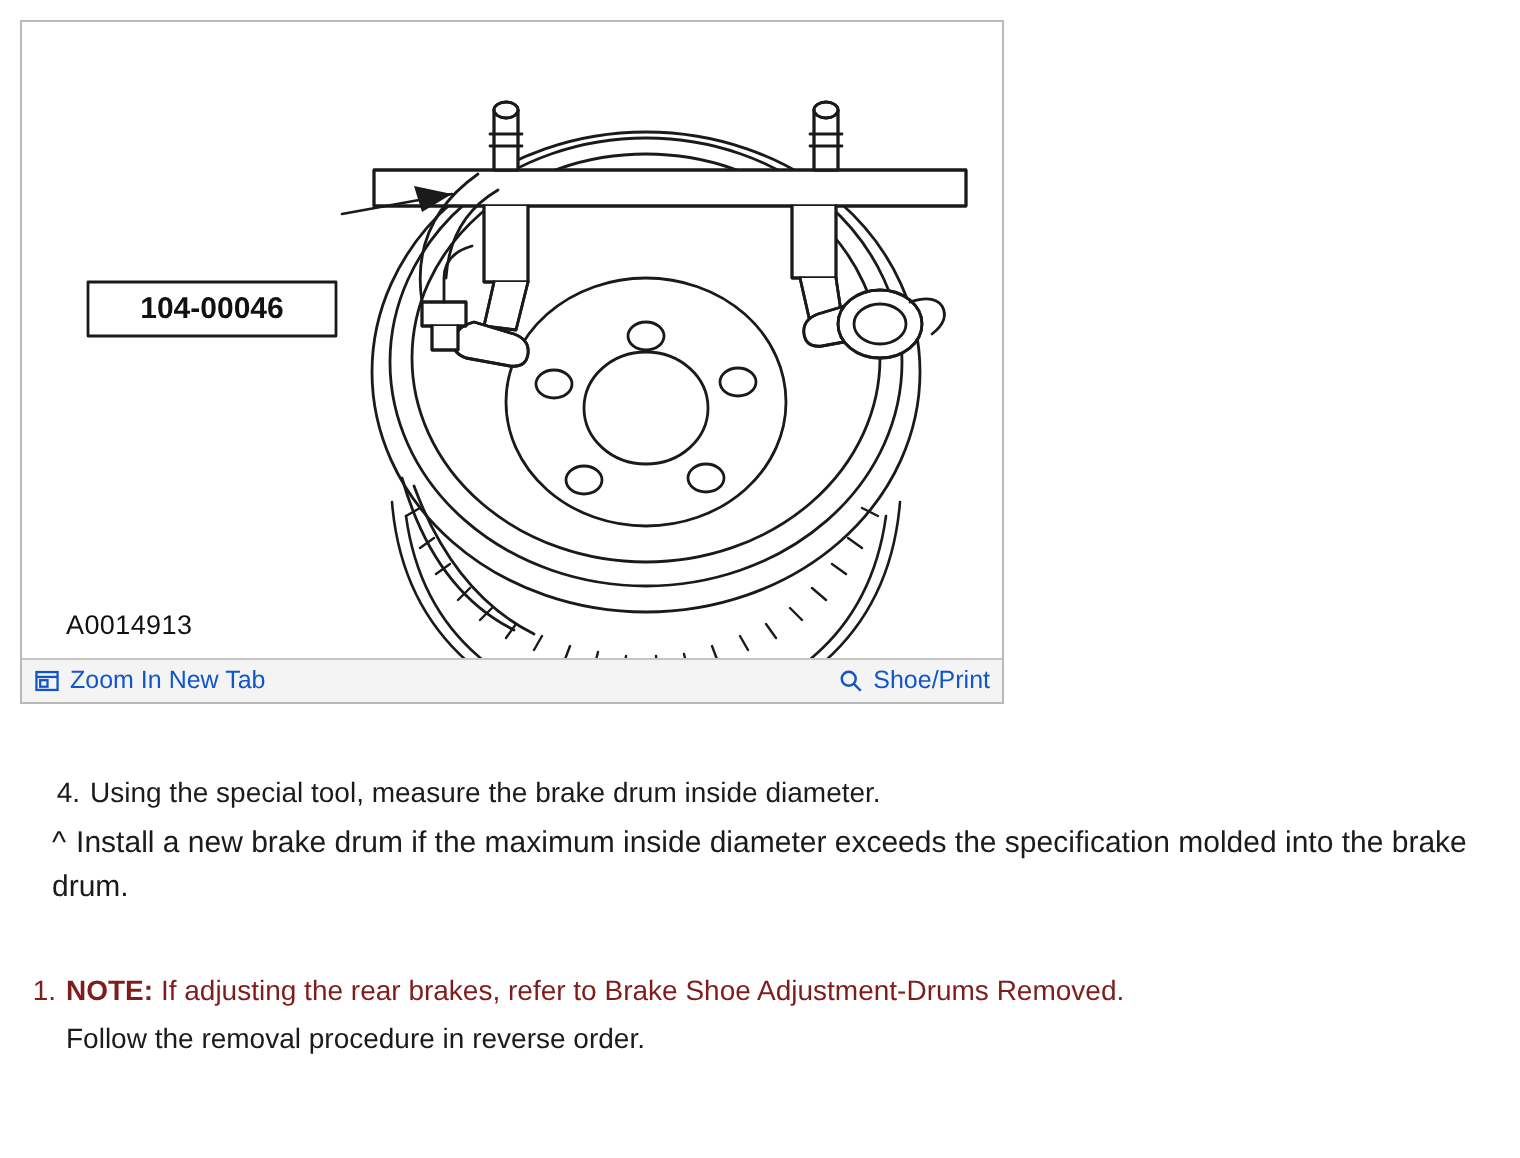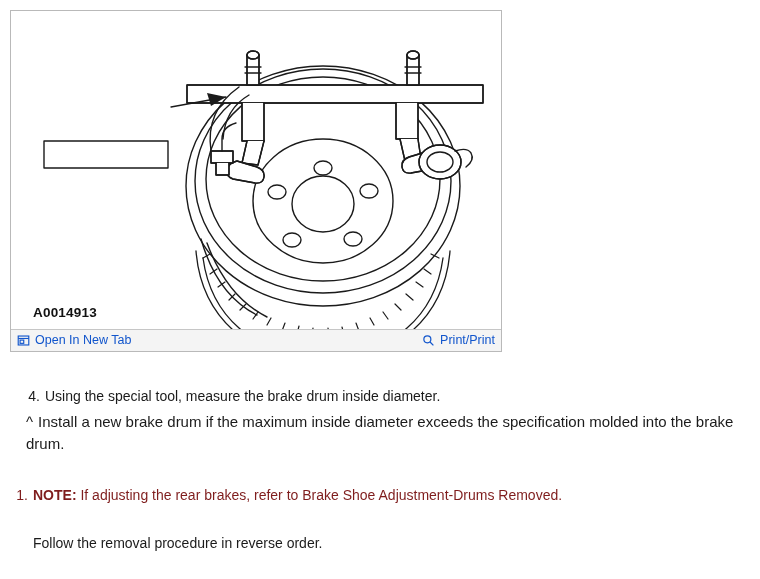--- a/index.html
+++ b/index.html
@@ -37,21 +37,21 @@
   }
   .figure-canvas svg {
     display: block;
   }
 
   .figure-code {
     position: absolute;
     left: 22px;
     top: 294px;
     font-size: 13.5px;
-    font-weight: bold;
+    font-weight: normal;
     letter-spacing: 0.2px;
     color: #111;
   }
 
   
   .figure-toolbar {
     position: absolute;
     left: 0;
     right: 0;
     bottom: 0;
@@ -126,21 +126,21 @@
     line-height: 1.45;
     padding-left: 12px;
     margin-top: 30px;
   }
   .note-line b { font-weight: bold; }
   .final-line {
     font-size: 14px;
     color: #1b1b1b;
     line-height: 1.45;
     padding-left: 33px;
-    margin-top: 28px;
+    margin-top: 4px;
   }
 </style>
 </head>
 <body>
 
 <div class="figure-panel">
 
   <div class="figure-canvas">
     <svg width="490" height="320" viewBox="0 0 490 320" xmlns="http://www.w3.org/2000/svg" fill="none" stroke="#1a1a1a" stroke-width="1.4" stroke-linejoin="round" stroke-linecap="round">
 
@@ -209,43 +209,46 @@
 
       <path d="M200 140 q-6 -40 28 -64"></path>
       <path d="M212 128 q2 -30 26 -44"></path>
 
       <path d="M160 96 L215 86" stroke-width="1.3"></path>
       <path d="M215 86 L196 82 L200 95 Z" fill="#1a1a1a" stroke="none"></path>
 
       <rect x="33" y="130" width="124" height="27" fill="#ffffff" stroke="#1a1a1a" stroke-width="1.4"></rect>
     </svg>
 
+    <div style="position:absolute; left:33px; top:130px; width:124px; height:27px;
+                display:flex; align-items:center; justify-content:center;
+                font-size:15px; font-weight:bold; color:#111;">104-00046</div>
   </div>
 
   <div class="figure-code">A0014913</div>
 
   <div class="figure-toolbar">
     <a class="tool-link">
       <span class="tool-ico">
         <svg viewBox="0 0 16 16" width="13" height="13" fill="none" stroke="#1155cc" stroke-width="1.4">
           <rect x="1.5" y="2.5" width="13" height="11"></rect>
           <line x1="1.5" y1="5.5" x2="14.5" y2="5.5"></line>
           <rect x="3.8" y="7.5" width="4.5" height="4"></rect>
         </svg>
       </span>
-      <span>Open In New Tab</span>
+      <span>Zoom In New Tab</span>
     </a>
     <a class="tool-link">
       <span class="tool-ico">
         <svg viewBox="0 0 16 16" width="13" height="13" fill="none" stroke="#1155cc" stroke-width="1.5">
           <circle cx="6.6" cy="6.6" r="4.3"></circle>
           <line x1="9.9" y1="9.9" x2="14" y2="14"></line>
         </svg>
       </span>
-      <span>Print/Print</span>
+      <span>Shoe/Print</span>
     </a>
   </div>
 </div>
 
 <div class="doc-body">
 
   <div class="step-line">
     <span class="step-num">4.</span><span>Using the special tool, measure the brake drum inside diameter.</span>
   </div>
 

